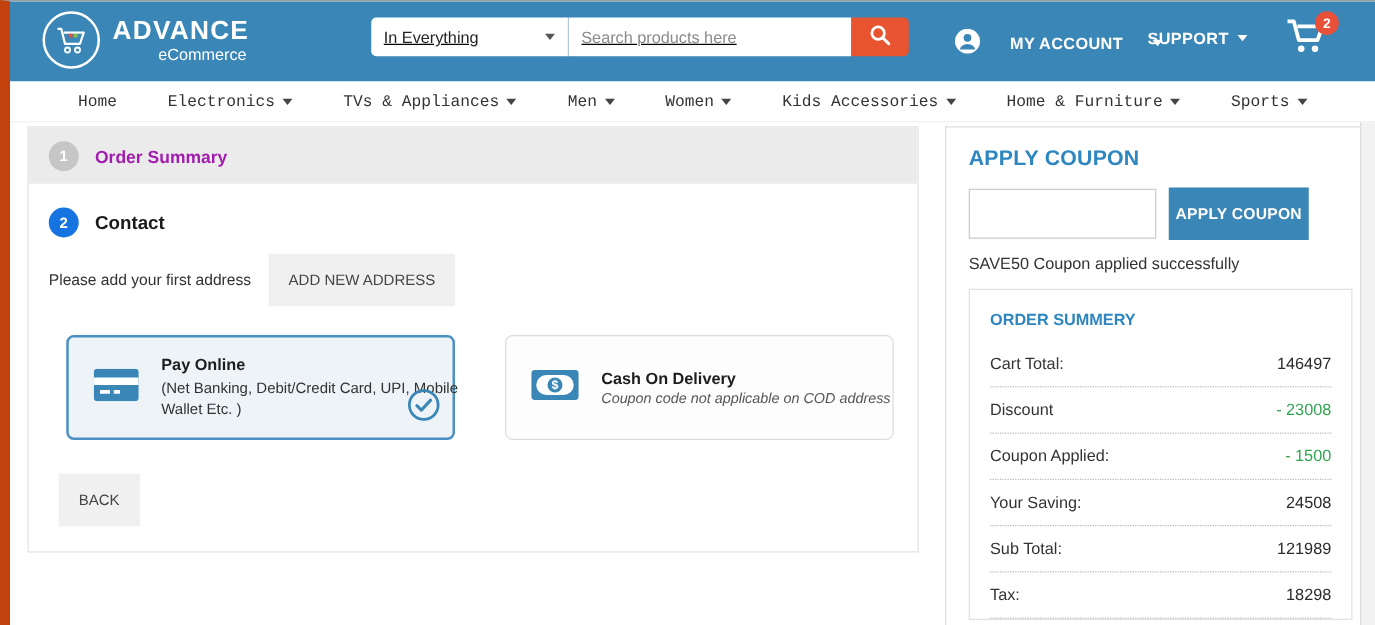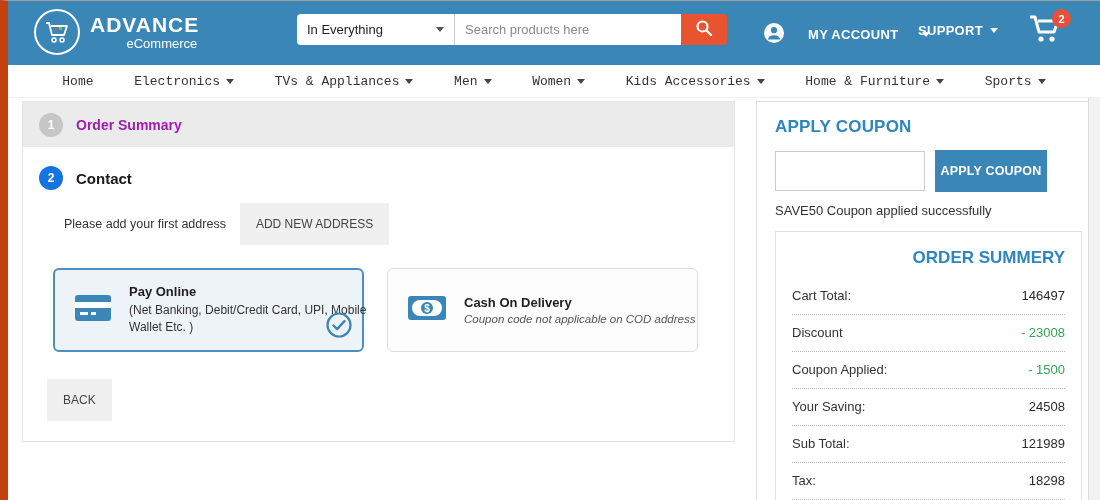--- a/index.html
+++ b/index.html
@@ -10,21 +10,21 @@
 
   
   .topbar { position:relative; width:100%; height:64px; background:#3a86b7; }
   .logo { position:absolute; left:26px; top:8px; display:flex; align-items:center; cursor:pointer; }
   .logo-circle { width:46px; height:46px; border:2px solid #fff; border-radius:50%;
                  display:flex; align-items:center; justify-content:center; }
   .logo-text { margin-left:10px; color:#fff; }
   .logo-title { font-size:21px; font-weight:bold; letter-spacing:1px; line-height:22px; }
   .logo-sub { font-size:13px; text-align:right; padding-right:2px; line-height:15px; }
 
-  .search-bar { position:absolute; left:289px; top:13px; display:flex; height:31px; }
+  .search-bar { position:absolute; left:289px; top:13px; display:flex; height:31px;text-decoration:underline; }
   .search-select { width:158px; background:#fff; border-radius:4px 0 0 4px; border-right:1px solid #ccc;
                    display:flex; align-items:center; justify-content:space-between;
                    padding:0 10px; font-size:13px; color:#222; cursor:pointer; }
   .select-caret { width:0; height:0; border:4px solid transparent; border-top:5px solid #555; margin-top:4px; }
   .search-input { width:226px; border:none; outline:none; padding:0 10px; font-size:13px;
                   font-family:"Liberation Sans",sans-serif; color:#333; }
   .search-input::placeholder { color:#8a8a8a; }
   .search-btn { width:46px; background:#e8542f; border:none; border-radius:0 4px 4px 0;
                 display:flex; align-items:center; justify-content:center; cursor:pointer; }
 
@@ -55,25 +55,25 @@
               gap:13px; padding-left:16px; }
   .step-circle { width:24px; height:24px; border-radius:50%; color:#fff; font-size:12px;
                  font-weight:bold; display:flex; align-items:center; justify-content:center; flex:0 0 auto; }
   .c-gray { background:#c6c6c6; }
   .c-blue { background:#1674e0; }
   .step1-label { color:#a21caf; font-size:14px; font-weight:bold; }
   .step2-row { display:flex; align-items:center; gap:13px; padding:19px 0 0 16px; }
   .step2-label { color:#1a1a1a; font-size:15px; font-weight:bold; }
 
   .addr-row { display:flex; align-items:center; gap:14px; margin:13px 0 0 16px; }
-  .addr-text { font-size:12.5px; color:#333;margin-left:25px; }
+  .addr-text { font-size:12.5px; color:#333; }
   .btn-gray { background:#f0f0f0; border:none; padding:14px 16px; font-size:12px; color:#444;
               font-family:"Liberation Sans",sans-serif; cursor:pointer; }
 
-  .pay-row { display:flex; gap:23px; margin:23px 0 0 30px; }
+  .pay-row { display:flex; gap:40px; margin:23px 0 0 30px; }
   .pay-card { width:311px; height:84px; border-radius:6px; display:flex; align-items:center;
               padding-left:20px; position:relative; cursor:pointer; }
   .pay-online { border:2px solid #4b90c2; background:#eef3f8; }
   .pay-cod { border:1px solid #ddd; background:#fdfdfd; }
   .pay-icon { flex:0 0 auto; }
   .pay-text { margin-left:18px; }
   .pay-title { font-size:13px; font-weight:bold; color:#1d1d1d; margin-bottom:3px; }
   .pay-desc { font-size:12px; color:#333; width:238px; line-height:1.45; }
   .cod-note { font-size:11.5px; color:#555; font-style:italic; }
   .check-mark { position:absolute; right:9px; bottom:7px; }
@@ -87,21 +87,21 @@
   .side-heading { color:#2e86c1; font-size:17px; font-weight:bold; letter-spacing:.2px; }
   .coupon-row { display:flex; gap:10px; margin-top:13px; align-items:center; }
   .coupon-input { width:150px; height:40px; border:1px solid #ccc; padding:0 8px; font-size:13px;
                   font-family:"Liberation Sans",sans-serif; outline:none; }
   .coupon-btn { width:112px; height:42px; background:#3a86b7; color:#fff; border:none;
                 font-size:12.5px; font-weight:bold; font-family:"Liberation Sans",sans-serif;
                 cursor:pointer; letter-spacing:.2px; }
   .coupon-msg { margin-top:11px; font-size:13px; color:#333; }
 
   .summary-box { margin-top:13px; border:1px solid #e2e2e2; padding:12px 16px 0 16px; width:307px; }
-  .summary-heading { color:#2e86c1; font-size:17px; font-weight:bold; padding:4px 0 10px 0;text-align:right; }
+  .summary-heading { color:#2e86c1; font-size:13px; font-weight:bold; padding:4px 0 10px 0; }
   .sum-row { display:flex; justify-content:space-between; align-items:center;
              padding:10px 0 11px 0; border-bottom:1px dotted #b9b9b9; font-size:13px; color:#333; }
   .sum-val { color:#2b2b2b; }
   .sum-val.green { color:#33a552; }
 </style>
 </head>
 <body>
 
 <div class="window">
 

